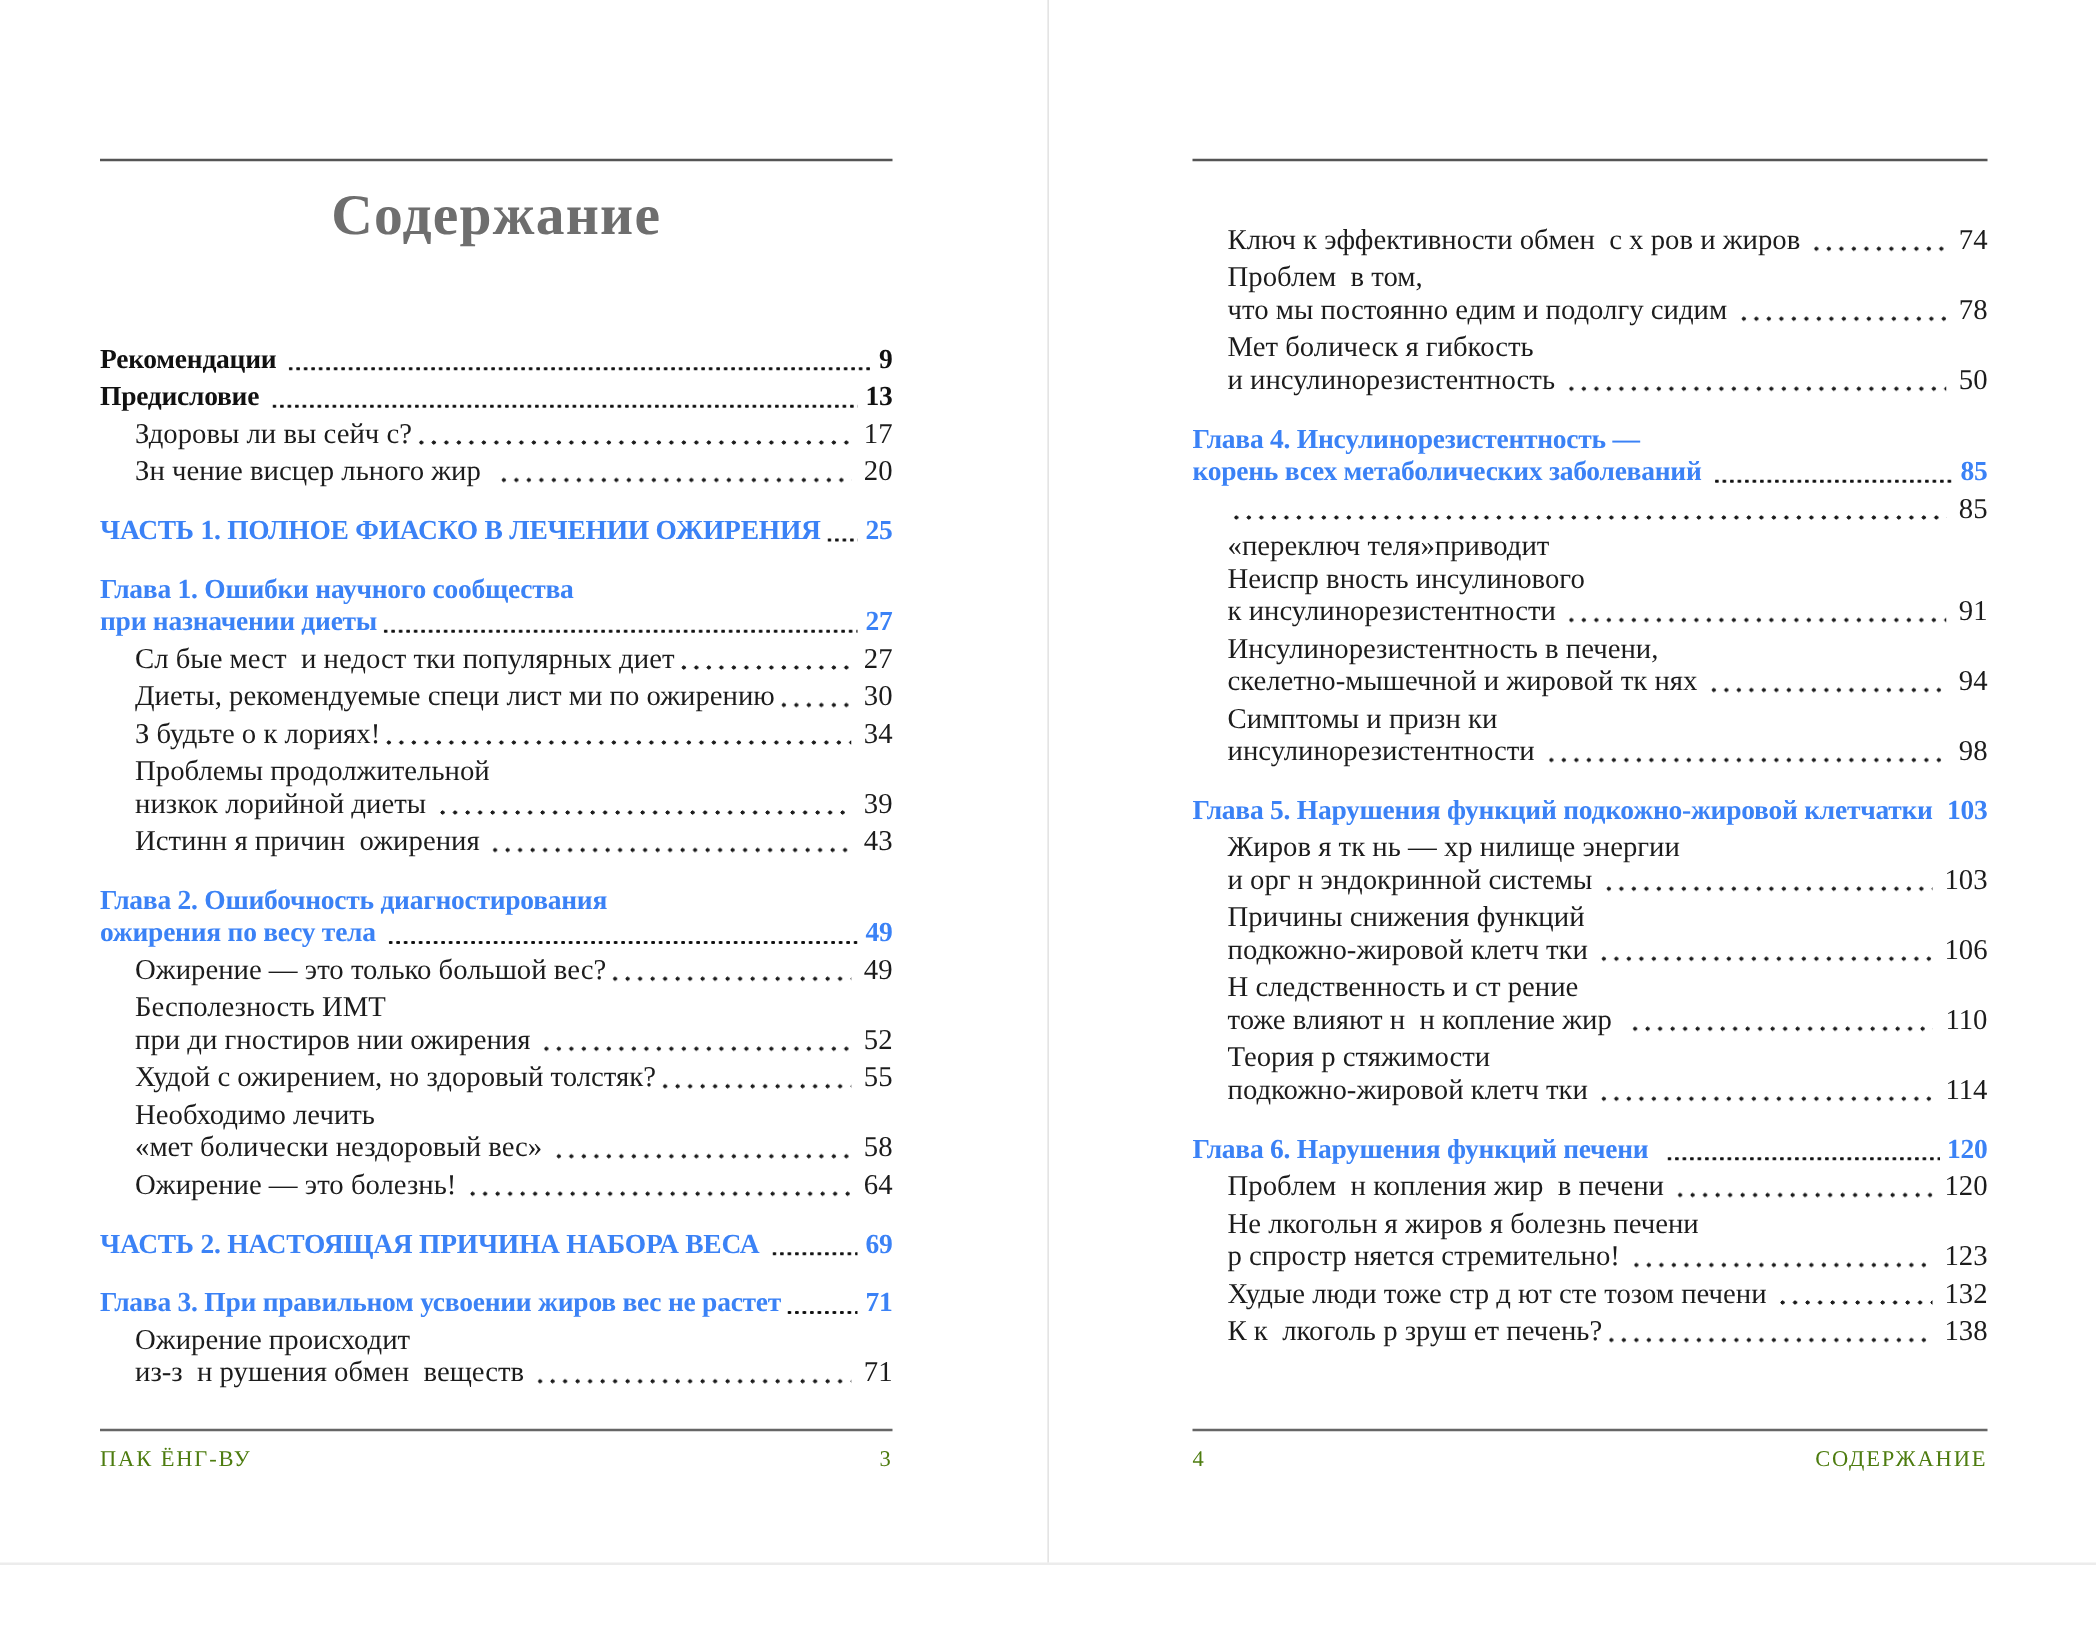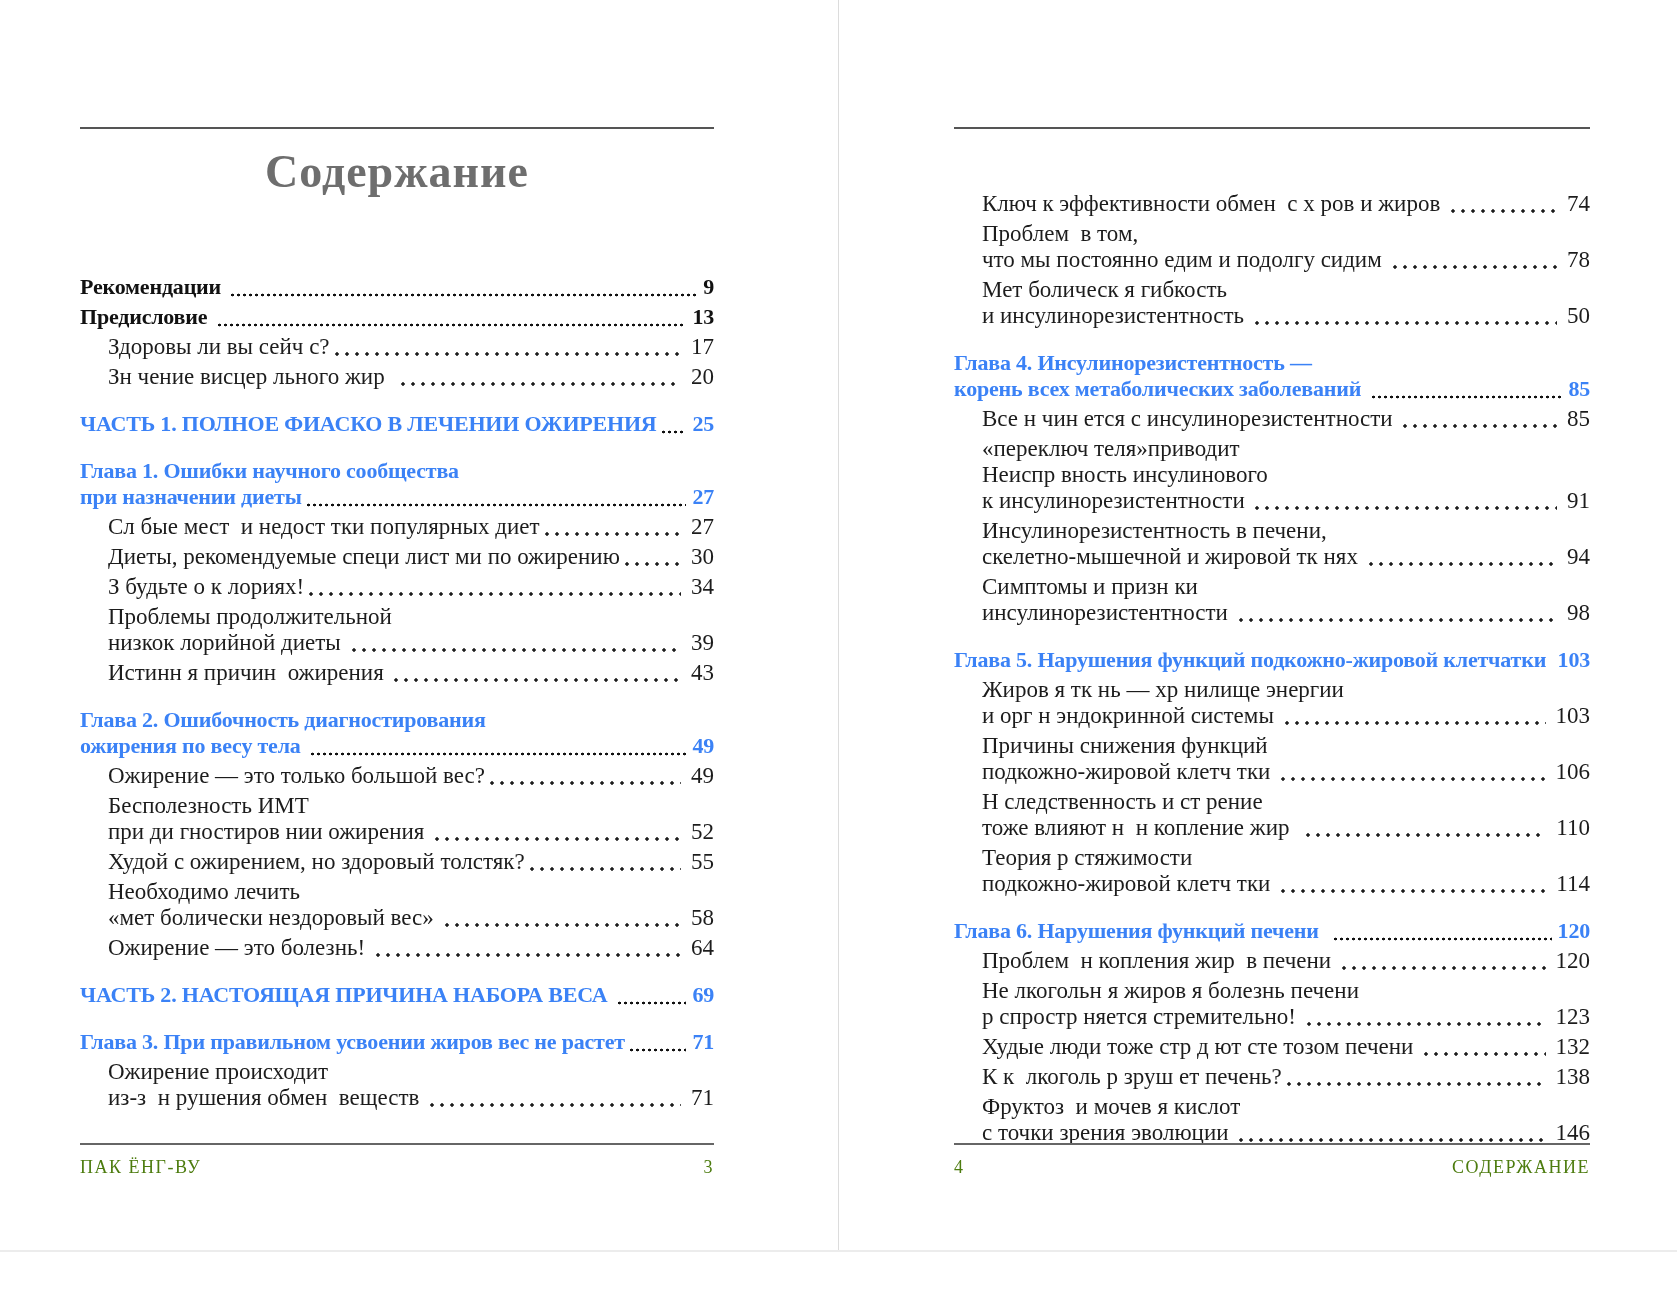--- a/index.html
+++ b/index.html
@@ -17,21 +17,21 @@
   .top-rule { position:absolute; top:127px; left:0; right:0; height:2px; background:#555; }
 
   .toc-title { margin-top:146px; text-align:center; font-weight:bold; font-size:46px;
                line-height:52px; color:#6e6e6e; letter-spacing:1px; }
 
   .entries { }
   .page-left  .entries { margin-top:76px; }
   .page-right .entries { padding-top:175px; }
 
   .entry { margin-top:4px; font-size:23px; line-height:26px; }
-  .entry:first-child { margin-top:16px; }
+  .entry:first-child { margin-top:4px; }
   .entry.item { padding-left:28px; }
   .entry.part, .entry.chapter { margin-top:21px; font-weight:bold; font-size:22px;
                                 letter-spacing:-0.2px; color:#3b82f6; }
   .entry.front { font-weight:bold; font-size:22px; letter-spacing:-0.2px; color:#111; }
 
   .line { display:block; }
   .line.leader { display:flex; align-items:baseline; }
   .txt { white-space:pre-wrap; flex:0 1 auto; }
 
   .dots { flex:1 1 auto; min-width:6px; position:relative; align-self:stretch; }
@@ -246,21 +246,20 @@
         <div class="entry chapter">
           <div class="line"><span class="txt">Глава 4. Инсулинорезистентность —</span></div>
           <div class="line leader">
             <span class="txt">корень всех метаболических заболеваний </span>
             <span class="dots"></span>
             <span class="pg">85</span>
           </div>
         </div>
         <div class="entry item">
           <div class="line leader">
-            <span class="txt">Все н чин ется с инсулинорезистентности </span>
             <span class="dots"></span>
             <span class="pg">85</span>
           </div>
         </div>
         <div class="entry item">
           <div class="line"><span class="txt">«переключ теля»приводит</span></div>
           <div class="line"><span class="txt">Неиспр вность инсулинового</span></div>
           <div class="line leader">
             <span class="txt">к инсулинорезистентности </span>
             <span class="dots"></span>
@@ -349,28 +348,20 @@
             <span class="txt">Худые люди тоже стр д ют сте тозом печени </span>
             <span class="dots"></span>
             <span class="pg">132</span>
           </div>
         </div>
         <div class="entry item">
           <div class="line leader">
             <span class="txt">К к  лкоголь р зруш ет печень?</span>
             <span class="dots"></span>
             <span class="pg">138</span>
-          </div>
-        </div>
-        <div class="entry item">
-          <div class="line"><span class="txt">Фруктоз  и мочев я кислот </span></div>
-          <div class="line leader">
-            <span class="txt">с точки зрения эволюции </span>
-            <span class="dots"></span>
-            <span class="pg">146</span>
           </div>
         </div>
       </div>
     <div class="footer">
       <div class="footer-rule"></div>
       <div class="footer-row">
         <span>4</span>
         <span>СОДЕРЖАНИЕ</span>
       </div>
     </div>

